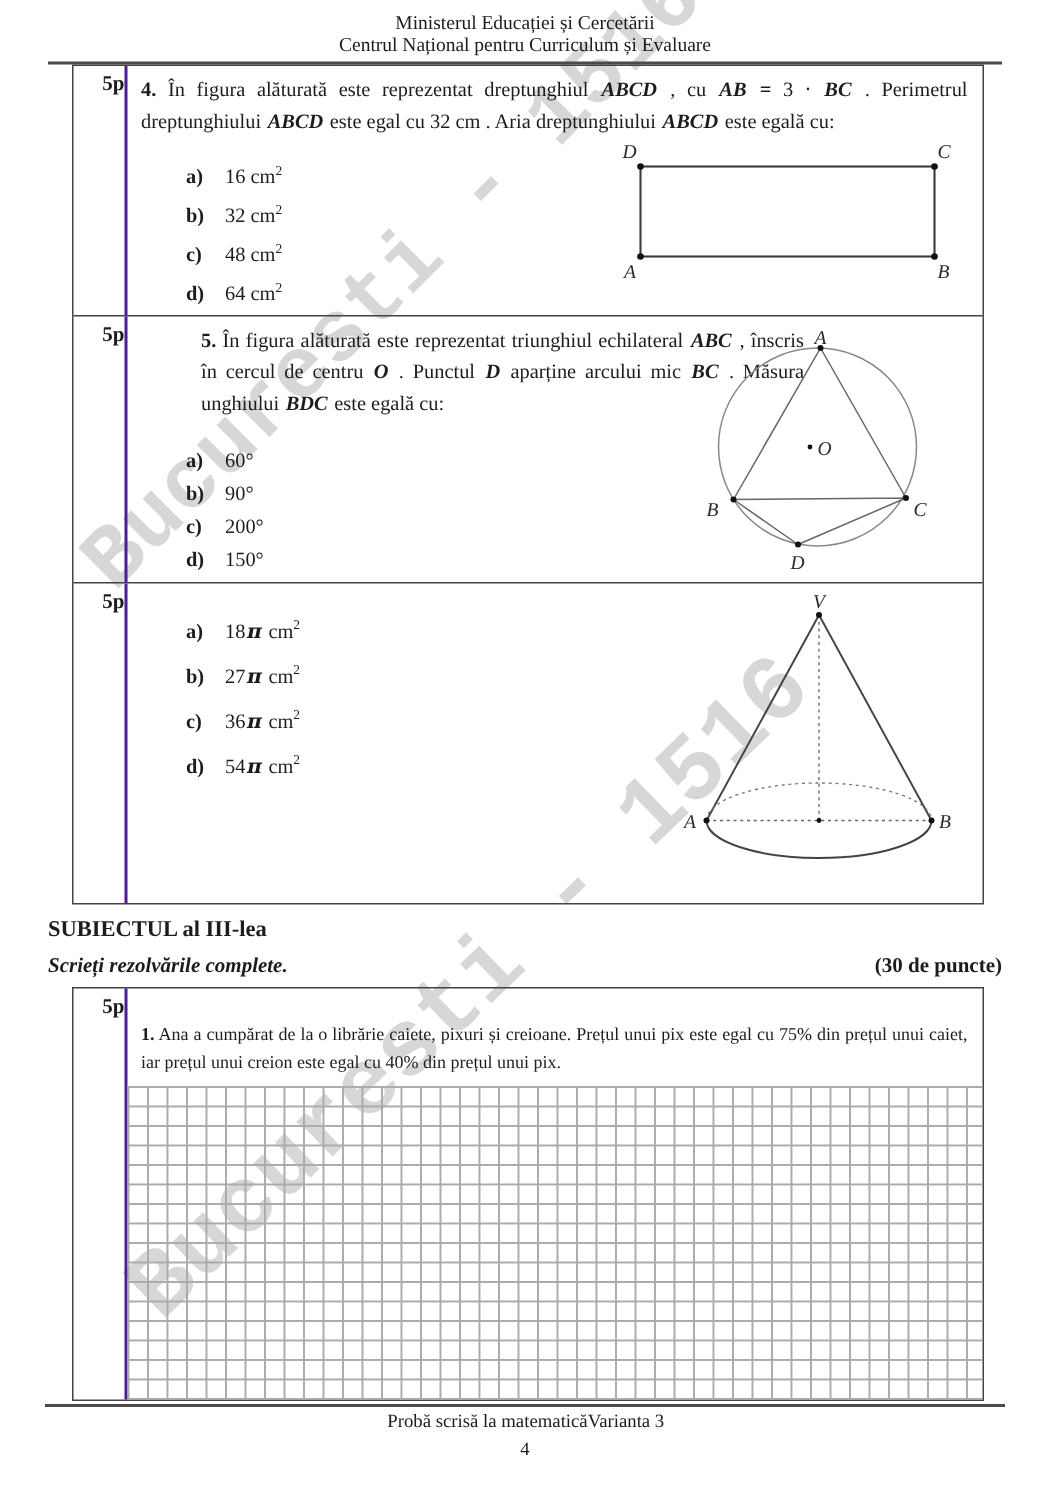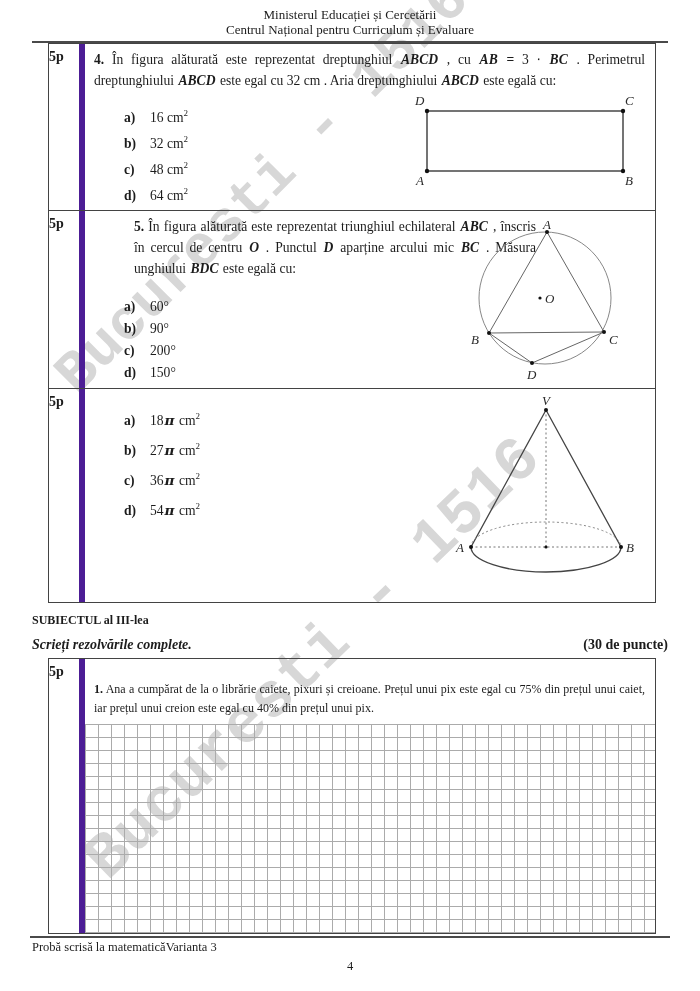--- a/index.html
+++ b/index.html
@@ -15,56 +15,56 @@
   .hdr{padding-top:7px;text-align:center;font-size:13px;line-height:1.18;}
   .hdr-rule{margin:3px 32px 0 32px;border-bottom:2px solid #4a4a4a;}
   
   .qtable{margin:0 44px 0 48px;border:1px solid #434343;border-top-width:1px;}
   .qrow{display:flex;border-bottom:1px solid #434343;}
   .qrow:last-child{border-bottom:none;}
   .row-q4{height:166px;}
   .row-q5{height:177px;}
   .row-q6{height:213px;}
   .row-p1{height:274px;}
-  .pts{width:36px;flex:0 0 36px;border-right:6px solid #4c1d95;text-align:left;
+  .pts{width:36px;flex:0 0 36px;border-right:2px solid #4c1d95;text-align:right;
        font-weight:bold;font-size:14px;padding-top:5px;box-sizing:border-box;}
   .qcell{flex:1;position:relative;padding:5px 10px 0 9px;font-size:13.6px;line-height:1.55;box-sizing:border-box;}
   .qtext{margin:0;text-align:justify;}
   .qnum{font-weight:bold;}
   i.mvar{font-style:italic;padding:0 1px;font-weight:bold;}
   .qtext b, .opt b{font-weight:bold;}
   sup{font-size:9px;}
   .pi{font-weight:bold;font-style:italic;font-family:"DejaVu Serif",serif;padding:0 1px;}
   .opts{margin-left:30px;}
   .opt{display:flex;}
   .opt .olab{font-weight:bold;width:26px;flex:0 0 26px;}
   .opts-q4{margin-top:16px;}  .opts-q4 .opt{height:26px;}
   .opts-q5{margin-top:17px;}  .opts-q5 .opt{height:22px;}
   .opts-q6{margin-top:16px;}  .opts-q6 .opt{height:30px;}
   .fig{position:absolute;}
   .fig-rect{top:47px;right:14px;}
   .fig-circle{top:9px;right:26px;}
   .fig-cone{top:5px;right:18px;}
   .fig text{font-family:"Liberation Serif",serif;font-style:italic;font-size:13px;fill:#2a2a2a;}
   
-  .subj{margin:9px 0 0 32px;font-weight:bold;font-size:12px;line-height:17px;}
+  .subj{margin:9px 0 0 32px;font-weight:bold;font-size:15px;line-height:17px;}
   .instr{display:flex;justify-content:space-between;margin:7px 32px 0 32px;
          font-weight:bold;font-size:14px;line-height:17px;align-items:center;}
   .instr .left{font-style:italic;}
   .qtable2{margin-top:5px;}
   .p1cell{flex:1;position:relative;padding:0;box-sizing:border-box;display:flex;flex-direction:column;}
   .p1text{padding:5px 10px 4px 9px;font-size:12px;line-height:1.6;margin-top:16px;}
   .p1sub{margin-top:3px;}
   .grid{flex:1;margin:2px 0 0 0;
         background-image:linear-gradient(to right,#ababab 1px,transparent 1px),
                          linear-gradient(to bottom,#ababab 1px,transparent 1px);
         background-size:13px 13px;}
   
   .ftr-rule{margin:2px 30px 0 30px;border-bottom:2px solid #4a4a4a;}
-  .ftr{display:flex;justify-content:flex-start;padding:2px 31px 0 32px;font-size:12.5px;}
+  .ftr{display:flex;justify-content:center;padding:2px 31px 0 32px;font-size:12.5px;}
   .pagenum{text-align:center;font-size:12.5px;margin-top:4px;}
 </style>
 </head>
 <body>
 
 <div class="page">
 
   <div class="watermark wm-upper">Bucuresti - 1516</div>
   <div class="watermark wm-lower">Bucuresti - 1516</div>
 

